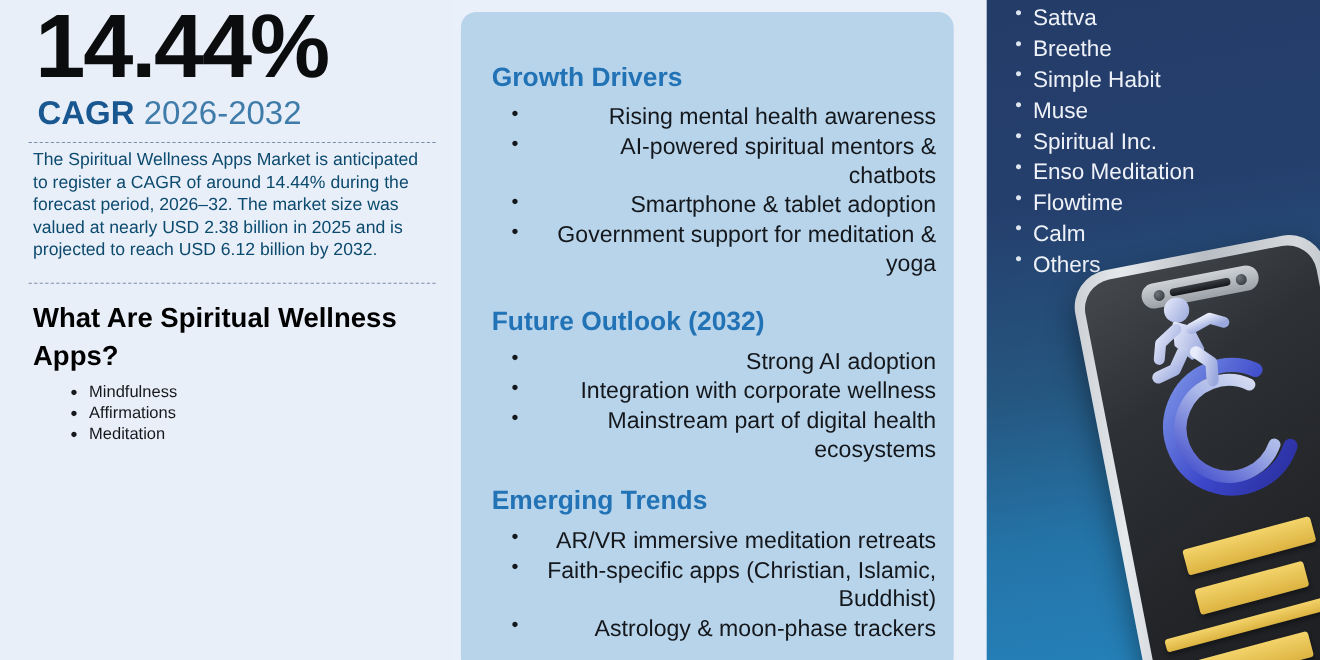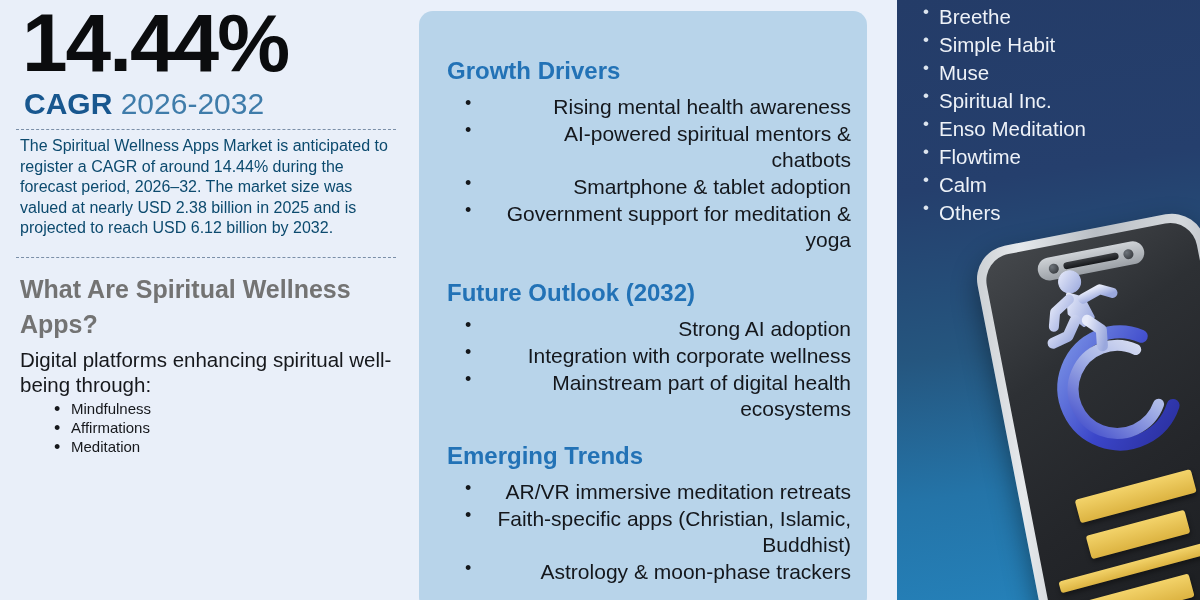--- a/index.html
+++ b/index.html
@@ -10,21 +10,21 @@
   }
   #infographic {
     position:relative; width:1200px; height:600px; overflow:hidden;
     background:#eaf0fa;
   }
 
   
   .left-panel {
     position:absolute; left:0; top:0; width:410px; height:600px;
     background:#e9eff9;
-    padding:0 10px 0 14px;
+    padding:0 10px 0 24px;
   }
   .cagr-value {
     font-size:82px; line-height:0.96; font-weight:bold;
     color:#0b0c0e; letter-spacing:-2px;
     margin-top:4px; padding-left:8px;
   }
   .cagr-sub {
     font-size:30px; line-height:1.15; margin-top:4px; padding-left:10px;
     white-space:nowrap;
   }
@@ -32,21 +32,21 @@
   .cagr-sub .yrs { font-weight:normal; color:#3f7caa; }
   .divider {
     border:0; border-top:1.6px dashed #7b8fa8;
     margin:8px 4px 6px 2px;
   }
   .para {
     font-size:16px; line-height:1.28; color:#0c4a6e;
     padding-left:6px; padding-right:4px;
   }
   .q-heading {
-    font-size:25px; font-weight:bold; color:#737373;
+    font-size:25px; font-weight:bold; color:#000000;
     line-height:1.42; padding-left:6px; margin-bottom:4px;
   }
   .lead {
     font-size:20.5px; line-height:1.22; color:#16181c;
     padding-left:6px;
   }
   .left-list { list-style:none; padding-left:40px; margin-top:2px; }
   .left-list li {
     font-size:15px; line-height:1.28; color:#16181c;
     position:relative; padding-left:17px;
@@ -153,21 +153,20 @@
     </div>
 
     <hr class="divider">
 
     <p class="para">The Spiritual Wellness Apps Market is anticipated to register a CAGR of around 14.44% during the forecast period, 2026–32. The market size was valued at nearly USD 2.38 billion in 2025 and is projected to reach USD 6.12 billion by 2032.</p>
 
     <hr class="divider" style="margin-top:18px;margin-bottom:14px;">
 
     <h2 class="q-heading">What Are Spiritual Wellness Apps?</h2>
 
-    <p class="lead">Digital platforms enhancing spiritual well-being through:</p>
 
     <ul class="left-list">
       <li>Mindfulness</li>
       <li>Affirmations</li>
       <li>Meditation</li>
     </ul>
   </section>
 
   <section class="mid-card">
 
@@ -190,20 +189,21 @@
     <ul class="mid-list">
       <li>AR/VR immersive meditation retreats</li>
       <li>Faith-specific apps (Christian, Islamic, Buddhist)</li>
       <li>Astrology &amp; moon-phase trackers</li>
     </ul>
   </section>
 
   <section class="right-panel">
 
     <ul class="brand-list">
+      <li>Sattva</li>
       <li>Breethe</li>
       <li>Simple Habit</li>
       <li>Muse</li>
       <li>Spiritual Inc.</li>
       <li>Enso Meditation</li>
       <li>Flowtime</li>
       <li>Calm</li>
       <li>Others</li>
     </ul>
 

